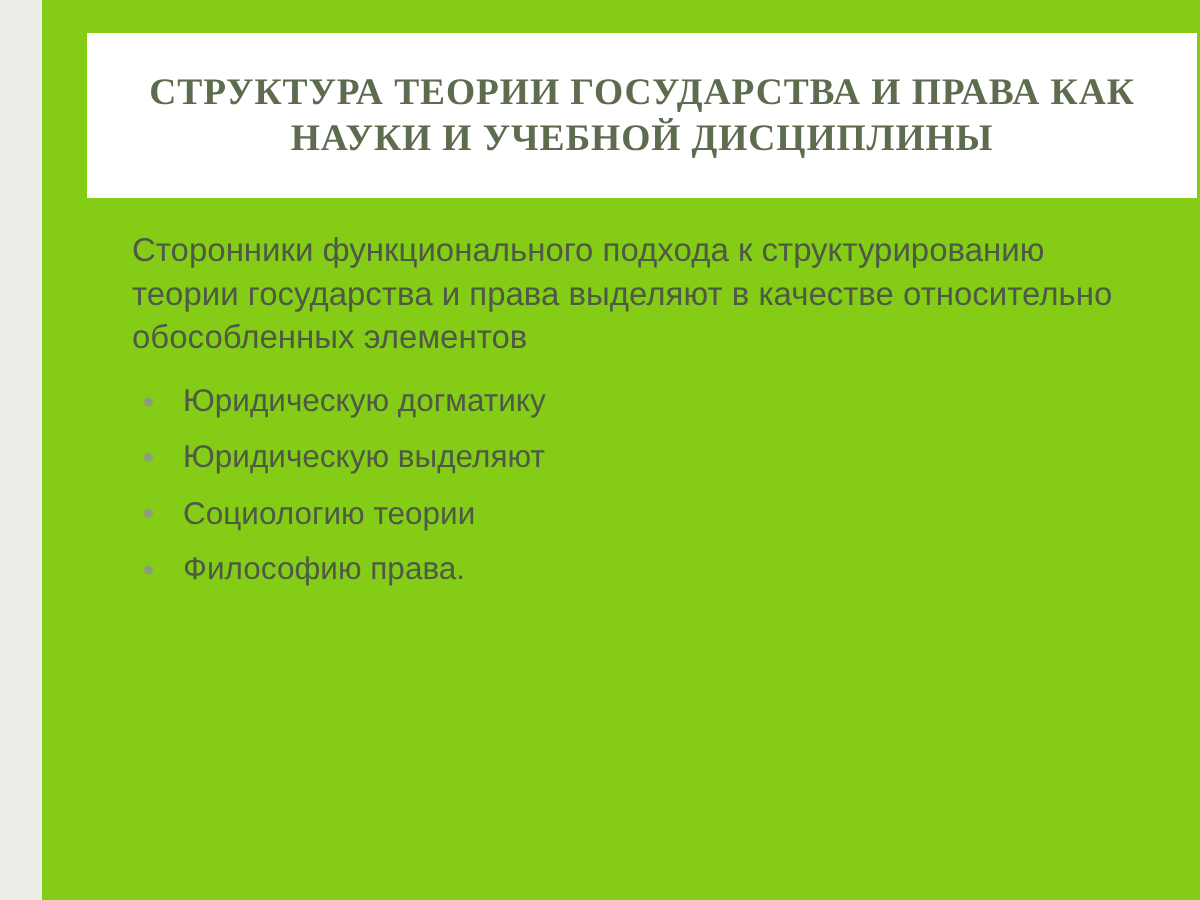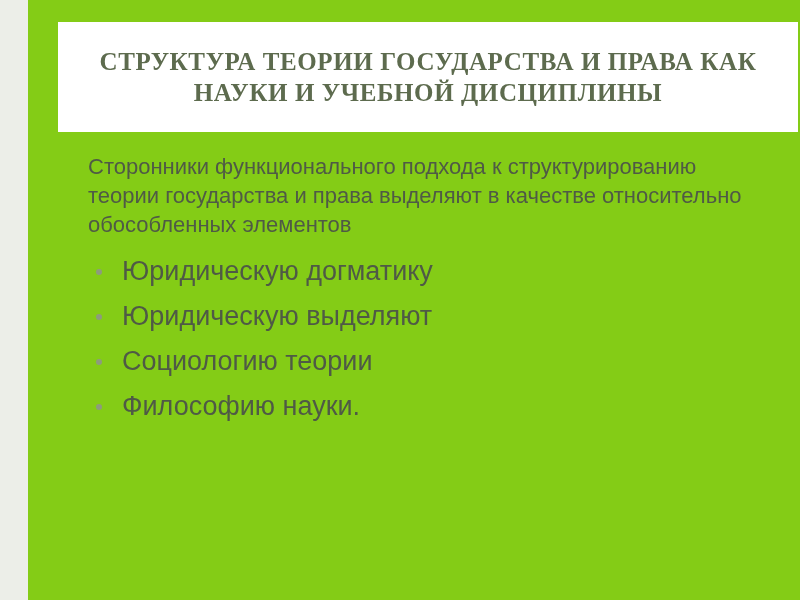--- a/index.html
+++ b/index.html
@@ -58,21 +58,21 @@
     max-width: 660px;
   }
   .bullet-list {
     list-style: none;
     margin: 0;
     padding: 0;
   }
   .bullet-item {
     position: relative;
     color: #4f5a46;
-    font-size: 27px;
+    font-size: 21px;
     line-height: 1.30;
     padding: 5px 0 5px 34px;
   }
   .bullet-dot {
     position: absolute;
     left: 8px;
     top: 50%;
     transform: translateY(-50%);
     width: 6px;
     height: 6px;
@@ -101,19 +101,19 @@
       <li class="bullet-item">
         <span class="bullet-dot"></span>
         <span>Юридическую выделяют</span>
       </li>
       <li class="bullet-item">
         <span class="bullet-dot"></span>
         <span>Социологию теории</span>
       </li>
       <li class="bullet-item">
         <span class="bullet-dot"></span>
-        <span>Философию науки.</span>
+        <span>Философию права.</span>
       </li>
     </ul>
 
   </div>
 
 </div>
 
 </body></html>

